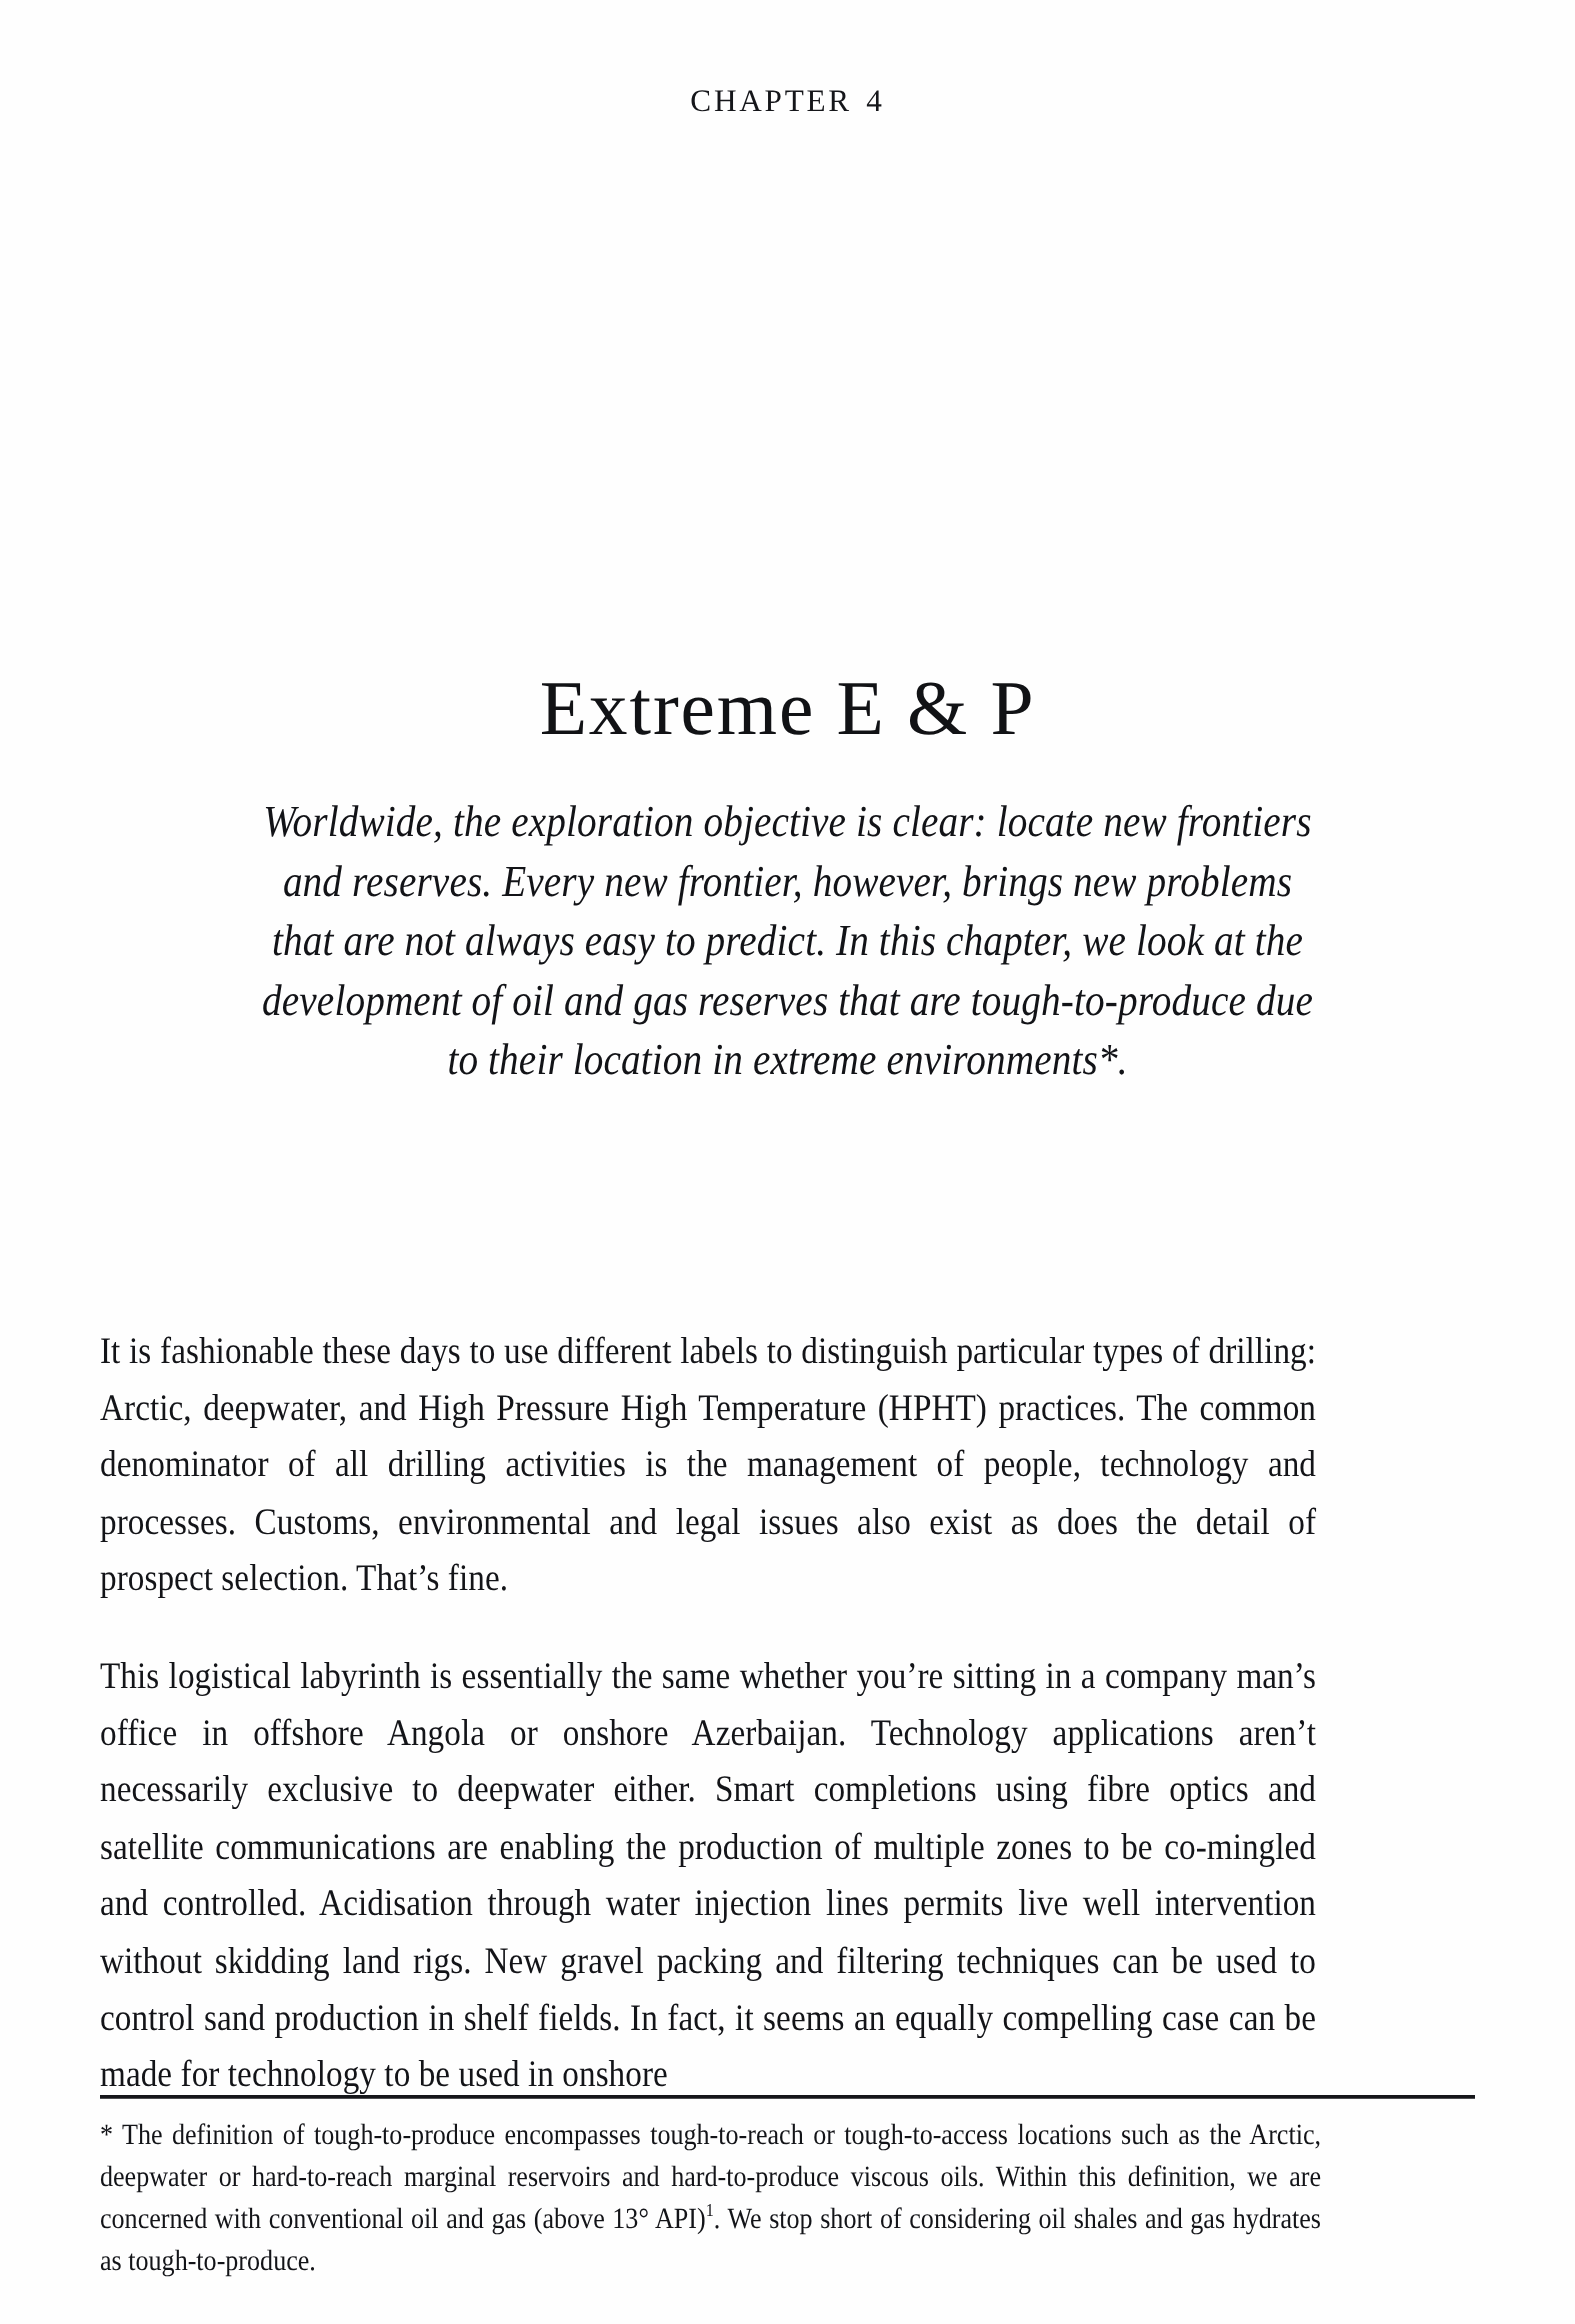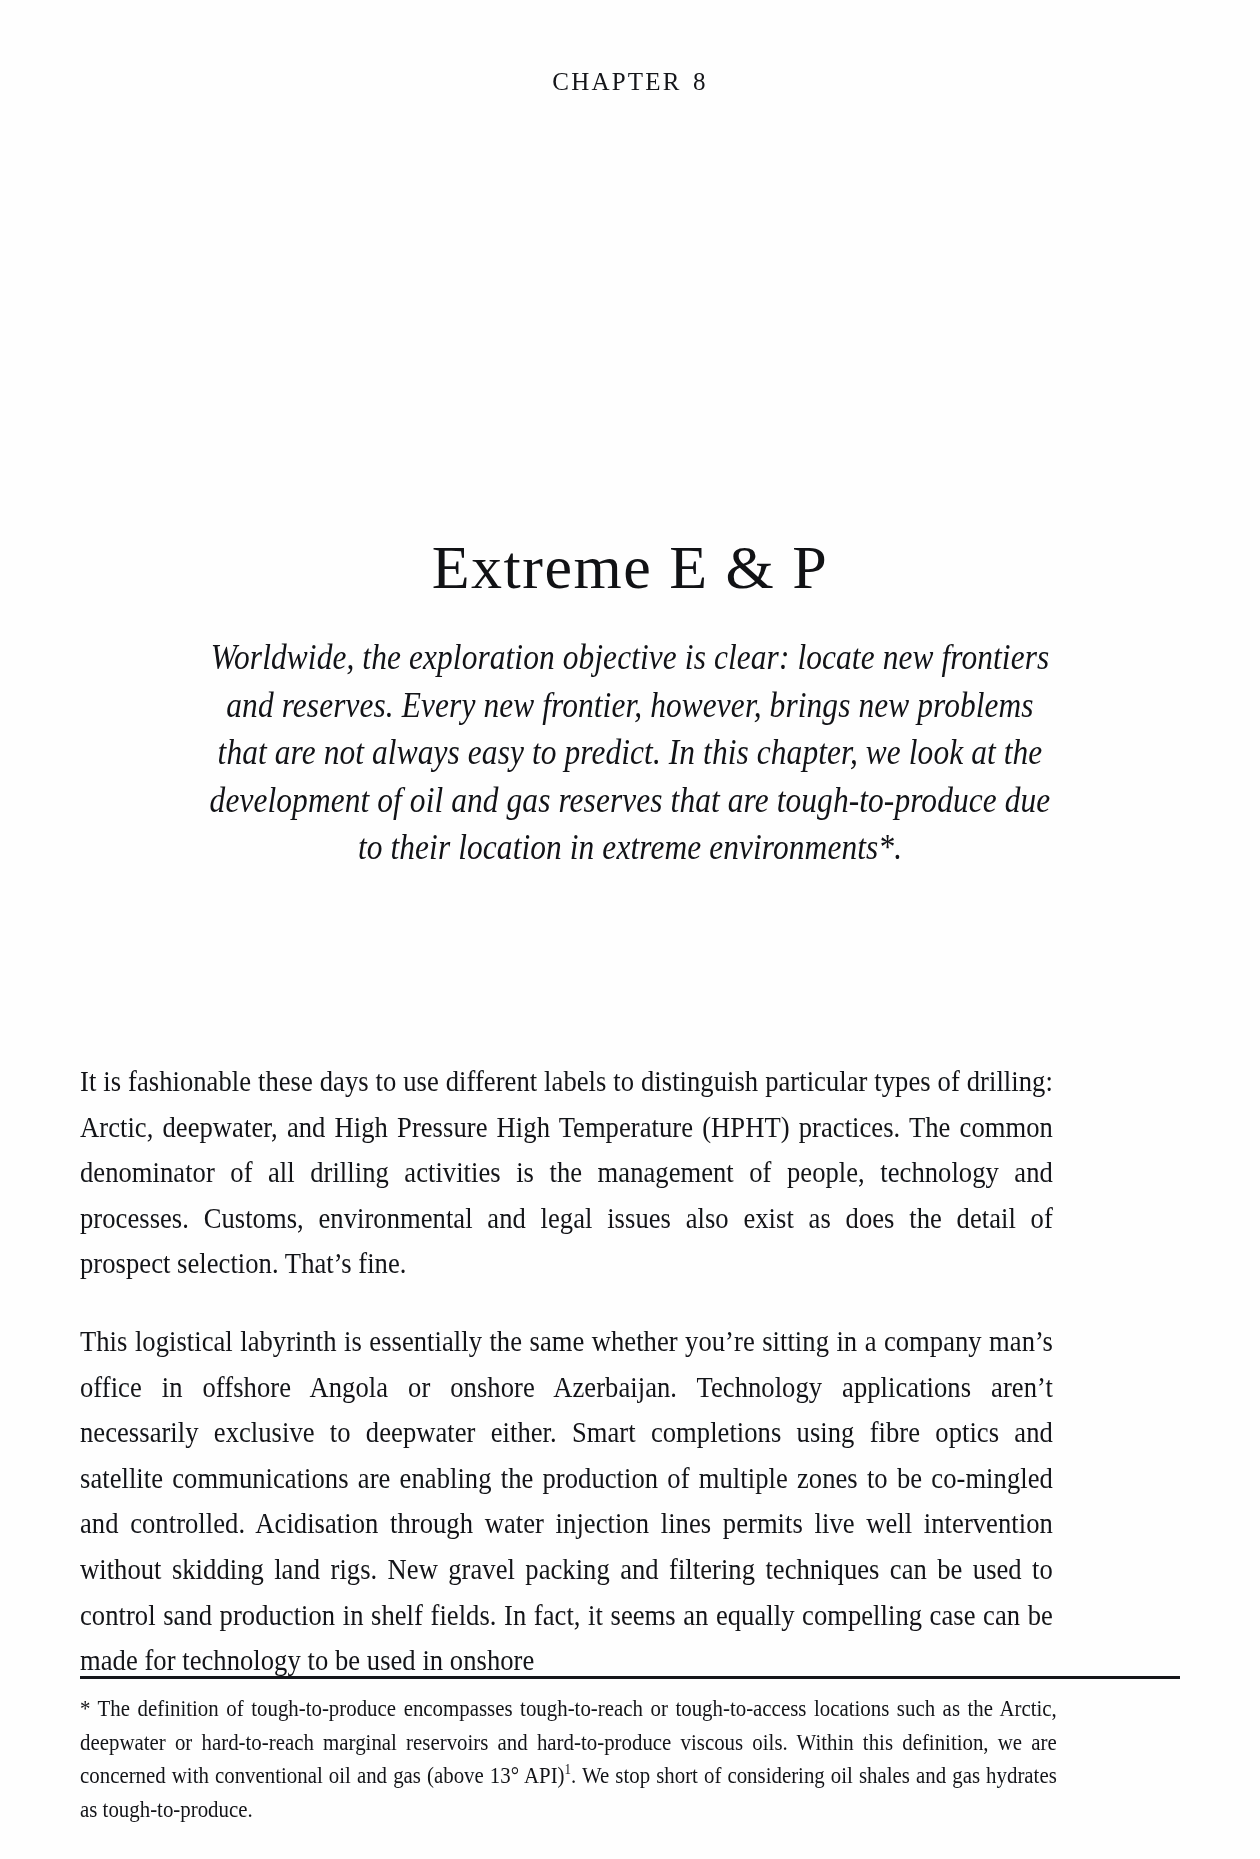--- a/index.html
+++ b/index.html
@@ -116,21 +116,21 @@
     font-size: 0.62em;
     vertical-align: super;
     line-height: 0;
   }
 </style>
 </head>
 <body>
 
 <div class="page">
 
-  <div class="running-head">CHAPTER 8</div>
+  <div class="running-head">CHAPTER 4</div>
 
   <h1 class="chapter-title">Extreme E &amp; P</h1>
 
   <div class="epigraph">
     <span class="eline">Worldwide, the exploration objective is clear: locate new frontiers</span>
     <span class="eline">and reserves. Every new frontier, however, brings new problems</span>
     <span class="eline">that are not always easy to predict. In this chapter, we look at the</span>
     <span class="eline">development of  oil and gas reserves that are tough-to-produce due</span>
     <span class="eline">to their location in extreme environments*.</span>
   </div>

